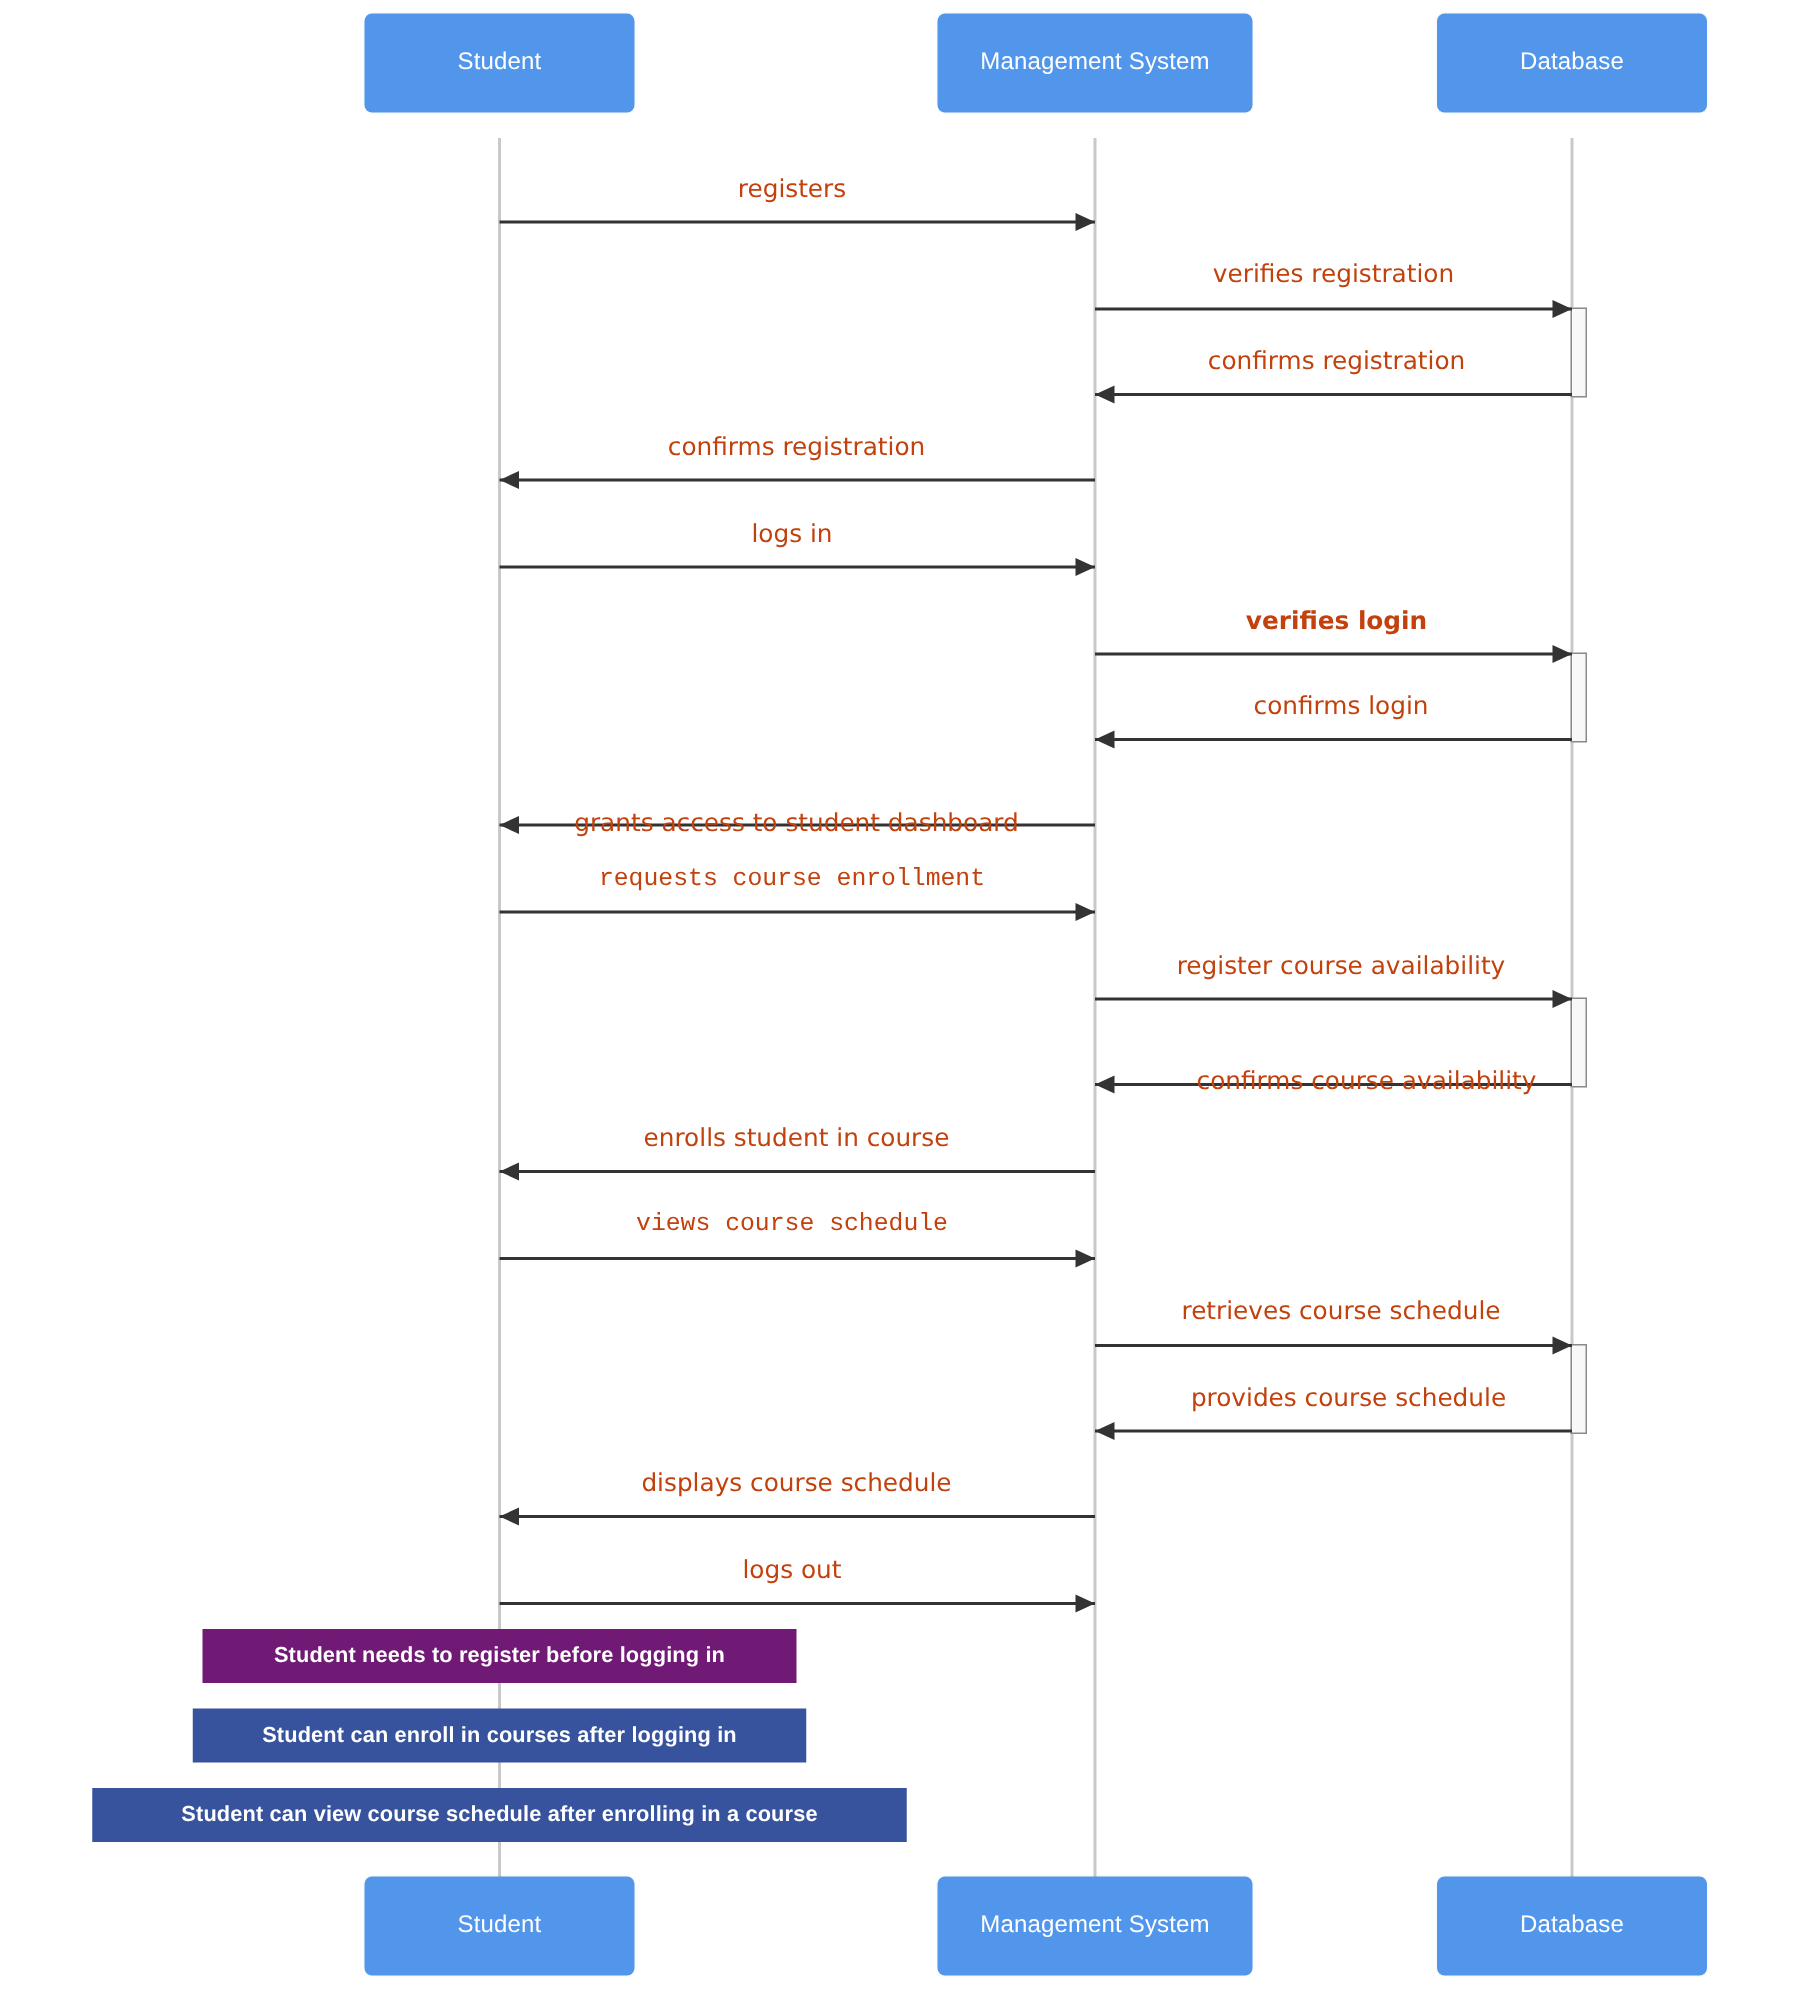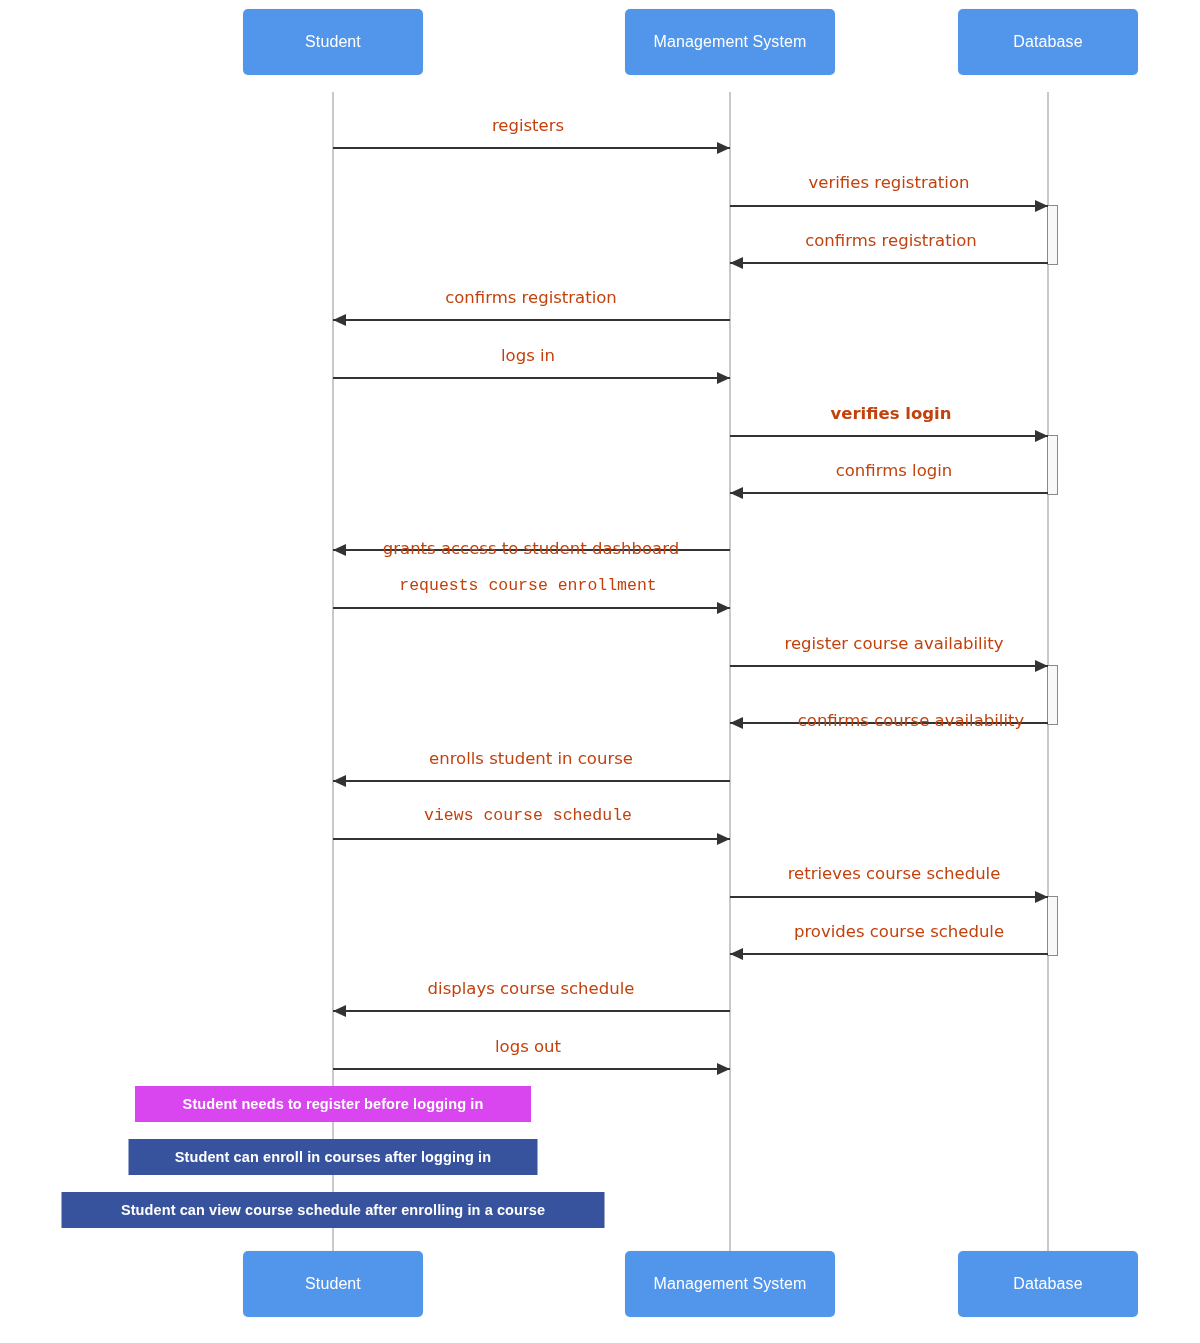--- a/index.html
+++ b/index.html
@@ -159,21 +159,21 @@
       <div class="arrowhead left" style="top: 947.5px; left: 730px; border-right-color: rgb(51, 51, 51);"></div>
       <div class="msg-label" style="left: 899px; top: 922px;">provides course schedule</div>
       <div class="msg-line" style="left: 333px; top: 1010px; width: 397px; background: rgb(51, 51, 51);"></div>
       <div class="arrowhead left" style="top: 1004.5px; left: 333px; border-right-color: rgb(51, 51, 51);"></div>
       <div class="msg-label" style="left: 531px; top: 979px;">displays course schedule</div>
       <div class="msg-line" style="left: 333px; top: 1068px; width: 397px; background: rgb(51, 51, 51);"></div>
       <div class="arrowhead right" style="top: 1062.5px; left: 717px; border-left-color: rgb(51, 51, 51);"></div>
       <div class="msg-label" style="left: 528px; top: 1037px;">logs out</div>
     </div>
   <div id="notes-layer">
-      <div class="note-box" style="left: 333px; top: 1086px; width: 396px; background: #d946ef;">
+      <div class="note-box" style="left: 333px; top: 1086px; width: 396px; background: #701a75;">
         <span>Student needs to register before logging in</span>
       </div>
       <div class="note-box" style="left: 333px; top: 1139px; width: 409px; background: rgb(56, 83, 158);">
         <span>Student can enroll in courses after logging in</span>
       </div>
       <div class="note-box" style="left: 333px; top: 1192px; width: 543px; background: rgb(56, 83, 158);">
         <span>Student can view course schedule after enrolling in a course</span>
       </div>
     </div>
   <div id="actors-bottom-layer">

